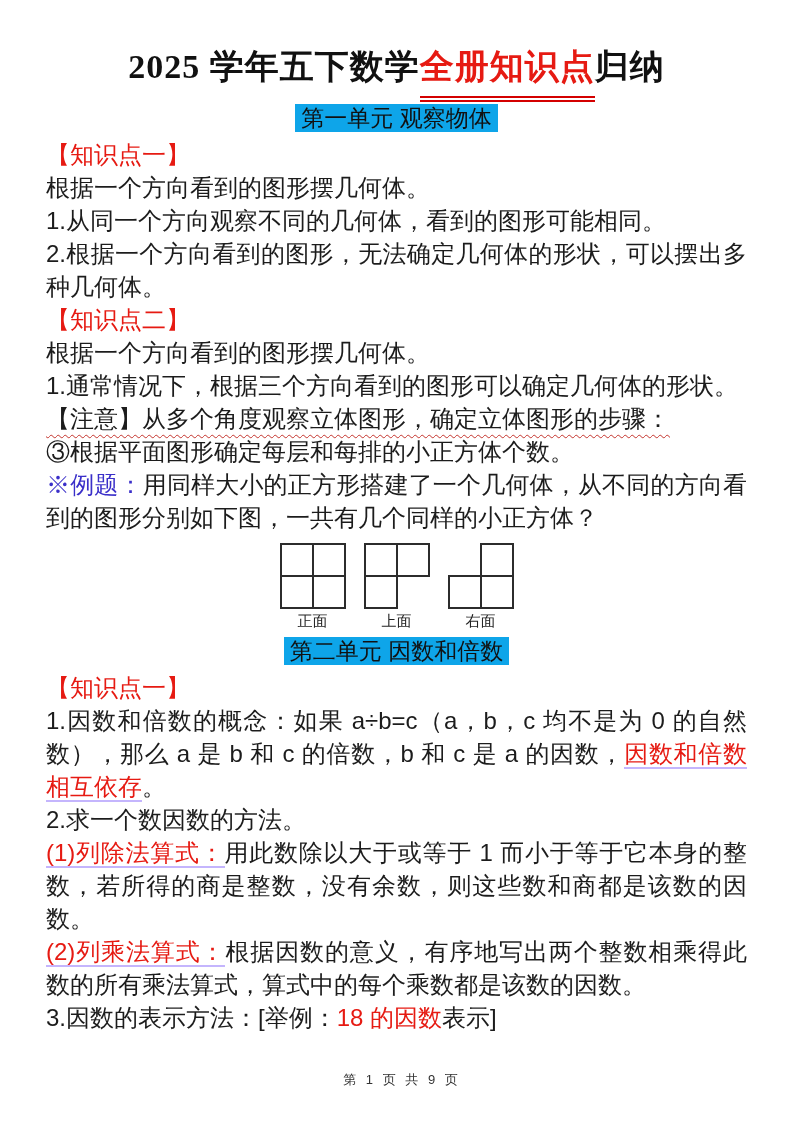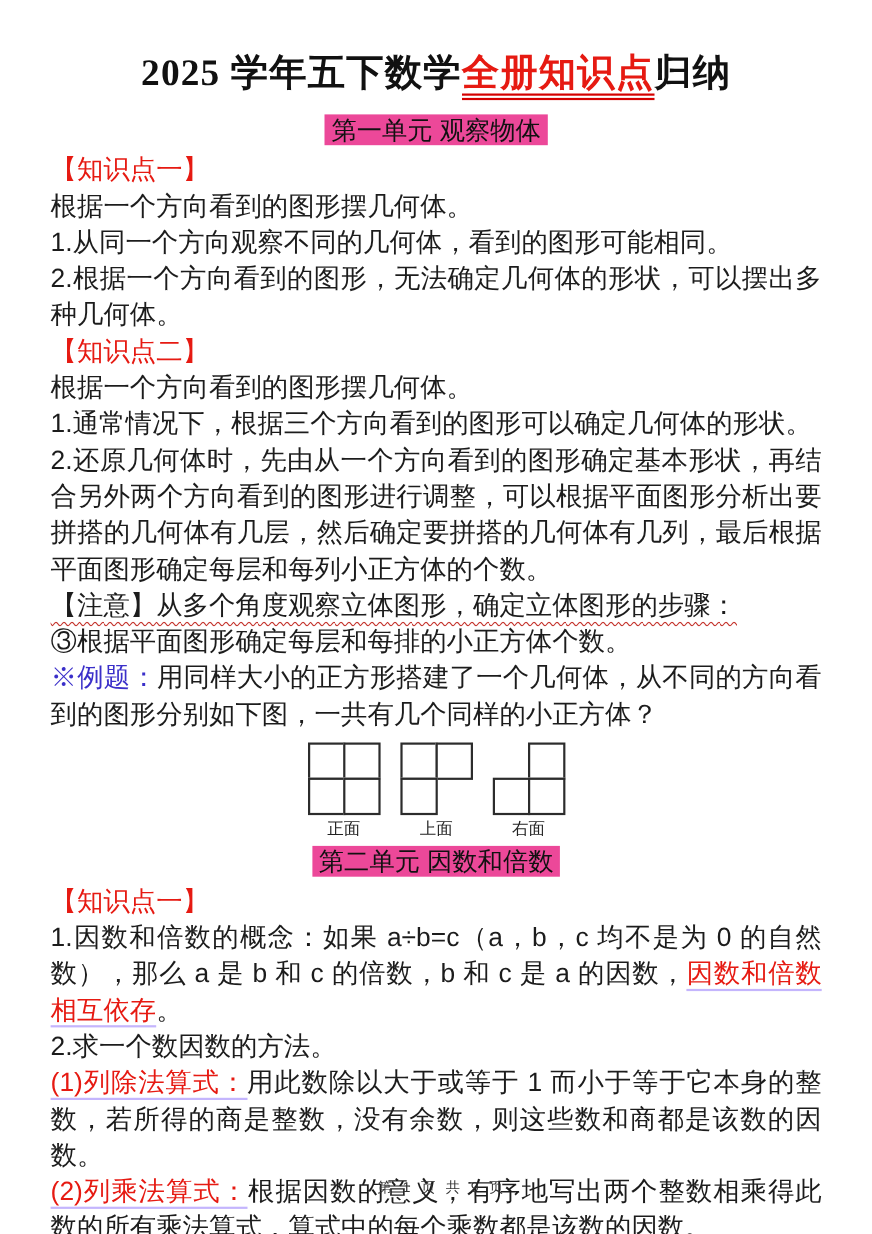--- a/index.html
+++ b/index.html
@@ -21,30 +21,30 @@
     font-weight: 900;
     font-size: 34px;
     line-height: 46px;
     letter-spacing: 1px;
     color: #111;
   }
   .red { color: #e61a12; }
   .blue { color: #3a2fc9; }
   .dbl-underline {
     border-bottom: 6px double #d40000;
-    padding-bottom: 0;
+    padding-bottom: 11px;
   }
   .unit-header {
     text-align: center;
     font-size: 23px;
     line-height: 32px;
     margin: 0 0 4px 0;
     color: #111;
   }
-  .hl-green { background: #ec4899; padding: 1px 6px; }
+  .hl-green { background: #0ea5e9; padding: 1px 6px; }
   p.line {
     margin: 0;
     font-size: 24px;
     line-height: 33px;
     text-align: justify;
   }
   .black-underline { border-bottom: 2px solid #c4b5fd; }
   .wavy {
     text-decoration: underline;
     text-decoration-style: wavy;
@@ -86,21 +86,20 @@
   <div class="unit-header"><span class="hl-green">第一单元 观察物体</span></div>
 
   <p class="line red">【知识点一】</p>
   <p class="line">根据一个方向看到的图形摆几何体。</p>
   <p class="line">1.从同一个方向观察不同的几何体，看到的图形可能相同。</p>
   <p class="line">2.根据一个方向看到的图形，无法确定几何体的形状，可以摆出多种几何体。</p>
 
   <p class="line red">【知识点二】</p>
   <p class="line">根据一个方向看到的图形摆几何体。</p>
   <p class="line">1.通常情况下，根据三个方向看到的图形可以确定几何体的形状。</p>
-  <p class="line">2.还原几何体时，先由从一个方向看到的图形确定基本形状，再结合另外两个方向看到的图形进行调整，可以根据平面图形分析出要拼搭的几何体有几层，然后确定要拼搭的几何体有几列，最后根据平面图形确定每层和每列小正方体的个数。</p>
 
   <p class="line"><span class="wavy">【注意】从多个角度观察立体图形，确定立体图形的步骤：</span></p>
 
   <p class="line">③根据平面图形确定每层和每排的小正方体个数。</p>
 
   <p class="line"><span class="blue">※例题：</span><span>用同样大小的正方形搭建了一个几何体，从不同的方向看到的图形分别如下图，一共有几个同样的小正方体？</span></p>
 
   <div class="figures">
     <div class="fig">
       <div class="fig-grid">

